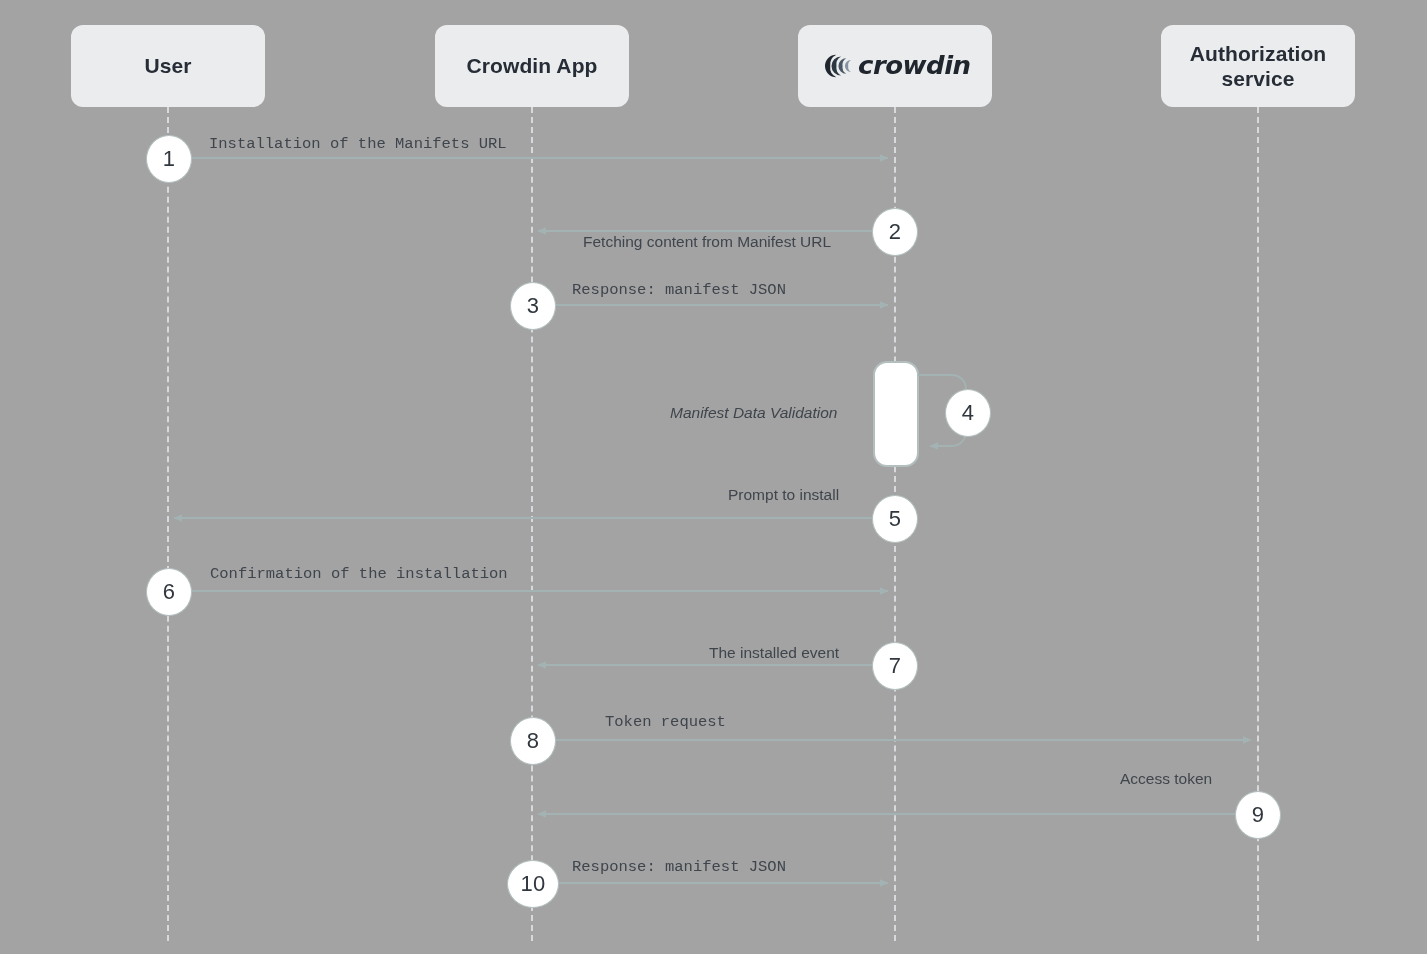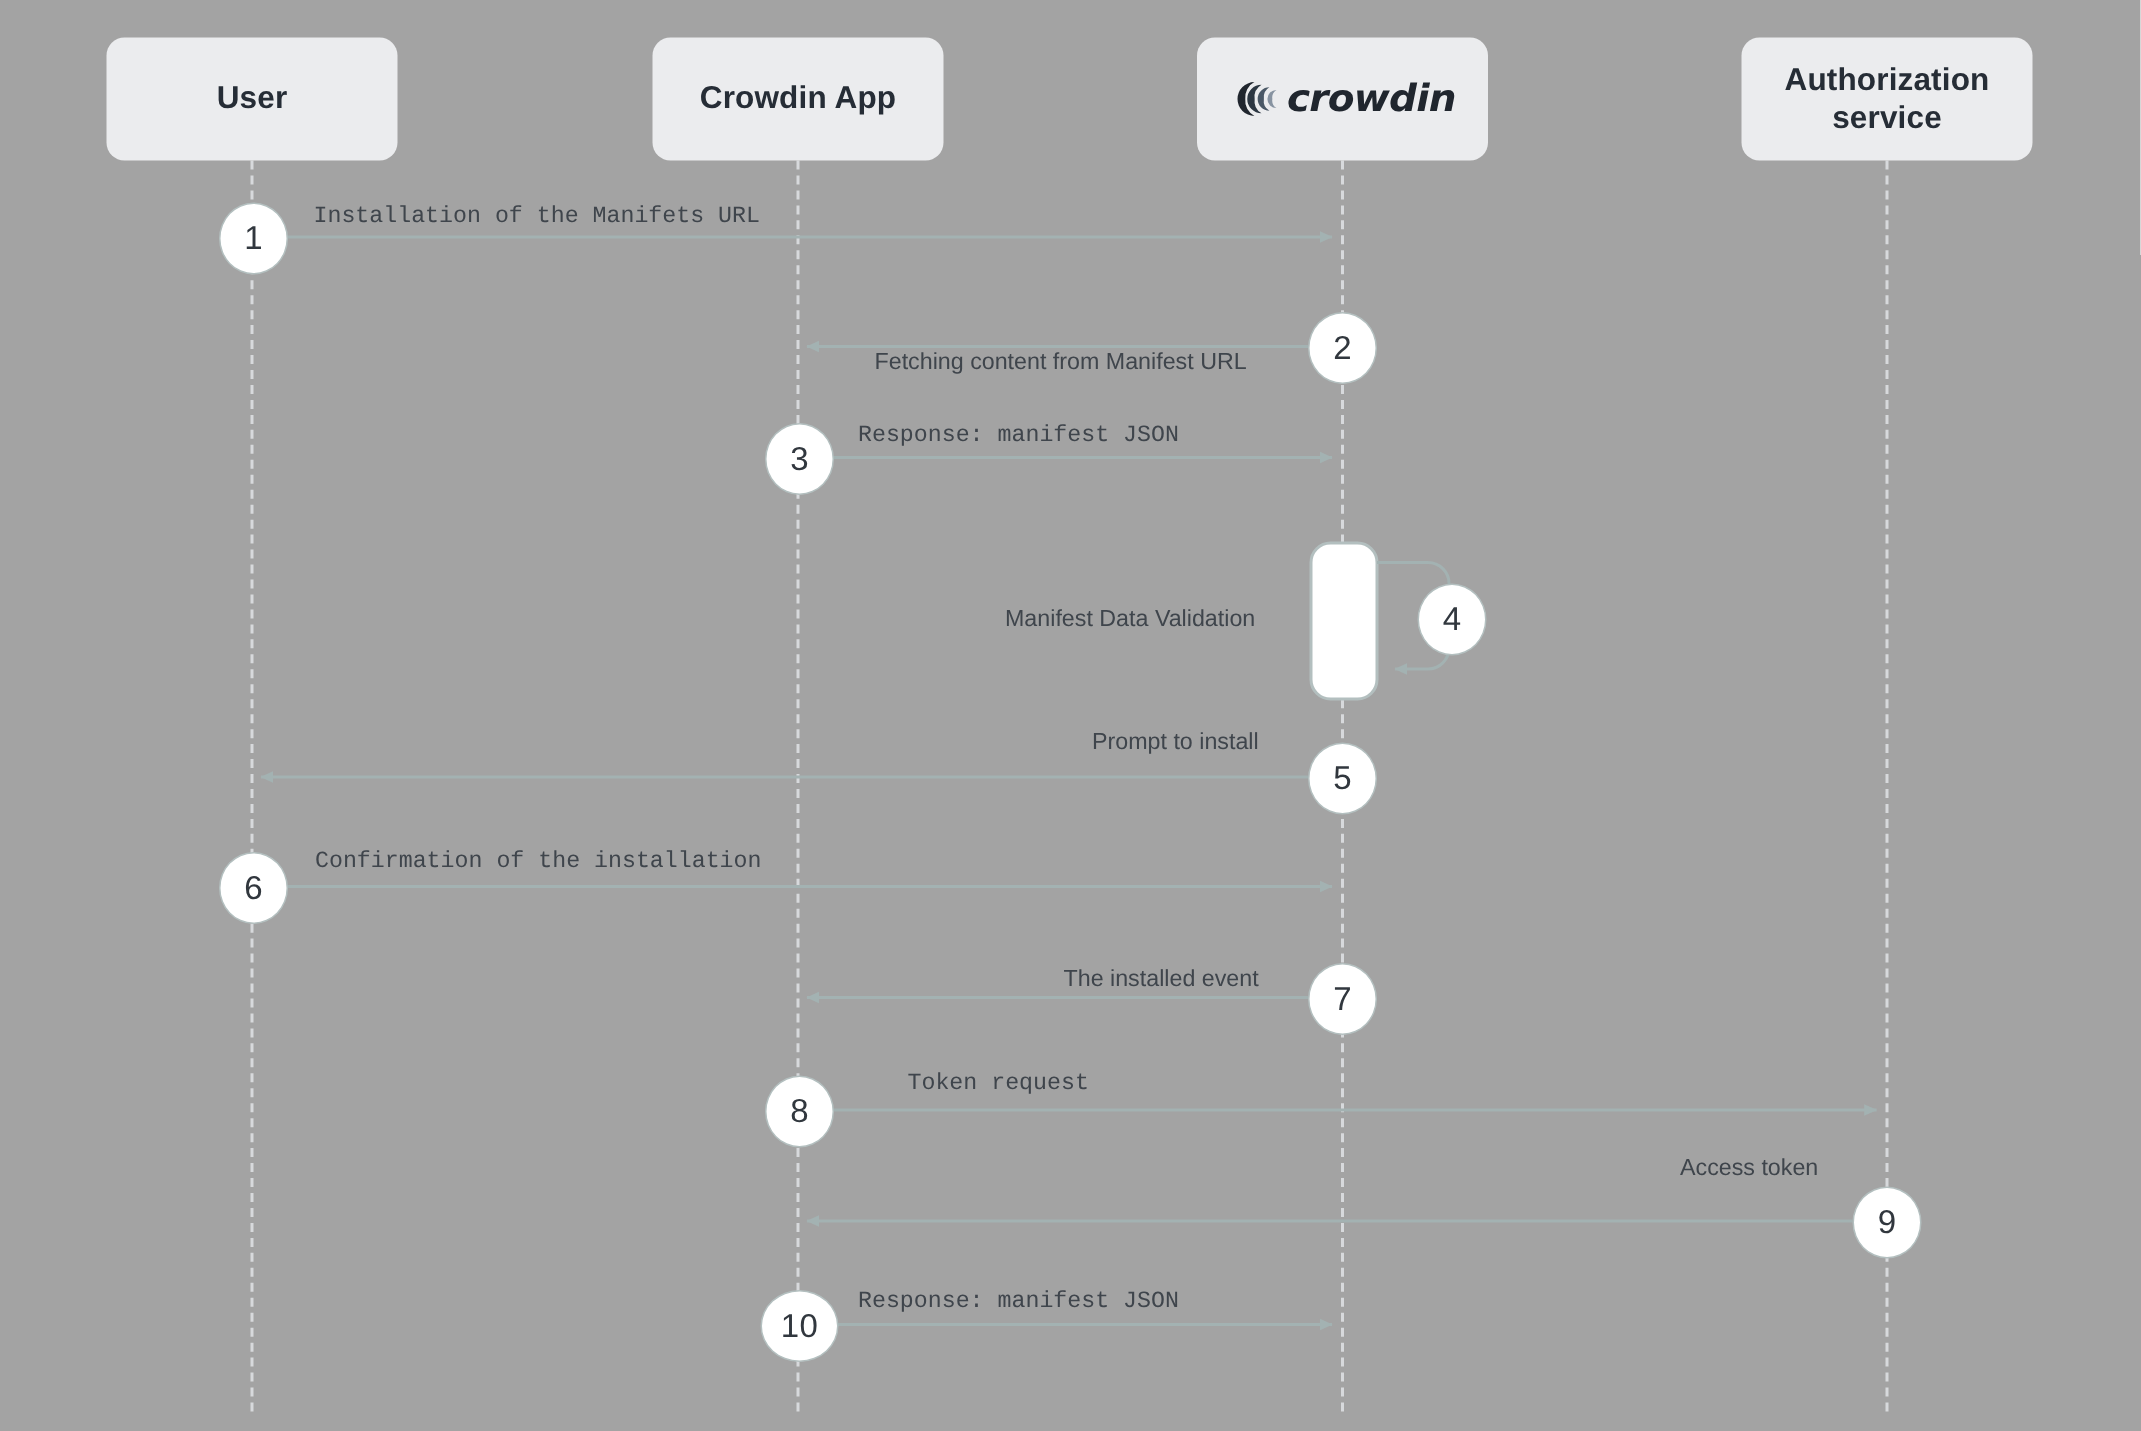--- a/index.html
+++ b/index.html
@@ -168,21 +168,21 @@
     <line x1="555" y1="740" x2="1251" y2="740" stroke="#a3b2b2" stroke-width="2" marker-end="url(#ah-r)"></line>
 
     <line x1="1235" y1="814" x2="538" y2="814" stroke="#a3b2b2" stroke-width="2" marker-end="url(#ah-l)"></line>
 
     <line x1="558" y1="883" x2="888" y2="883" stroke="#a3b2b2" stroke-width="2" marker-end="url(#ah-r)"></line>
   </svg>
 
   <div class="msg-label to-right" style="left:209px; top:137px;">Installation of the Manifets URL</div>
   <div class="msg-label to-left" style="left:583px; top:210px;margin-top:24px;">Fetching content from Manifest URL</div>
   <div class="msg-label to-right" style="left:572px; top:283px;">Response: manifest JSON</div>
-  <div class="msg-label" style="left:670px; top:405px;">Manifest Data Validation</div>
+  <div class="msg-label" style="left:670px; top:405px;font-style:italic;">Manifest Data Validation</div>
   <div class="msg-label to-left" style="left:728px; top:487px;">Prompt to install</div>
   <div class="msg-label to-right" style="left:210px; top:567px;">Confirmation of the installation</div>
   <div class="msg-label to-left" style="left:709px; top:645px;">The installed event</div>
   <div class="msg-label to-right" style="left:572px; top:715px;margin-left:33px;">Token request</div>
   <div class="msg-label to-left" style="left:1120px; top:771px;">Access token</div>
   <div class="msg-label to-right" style="left:572px; top:860px;">Response: manifest JSON</div>
 
   <div class="step" style="left:146px; top:135px;">
     <span>1</span>
   </div>

